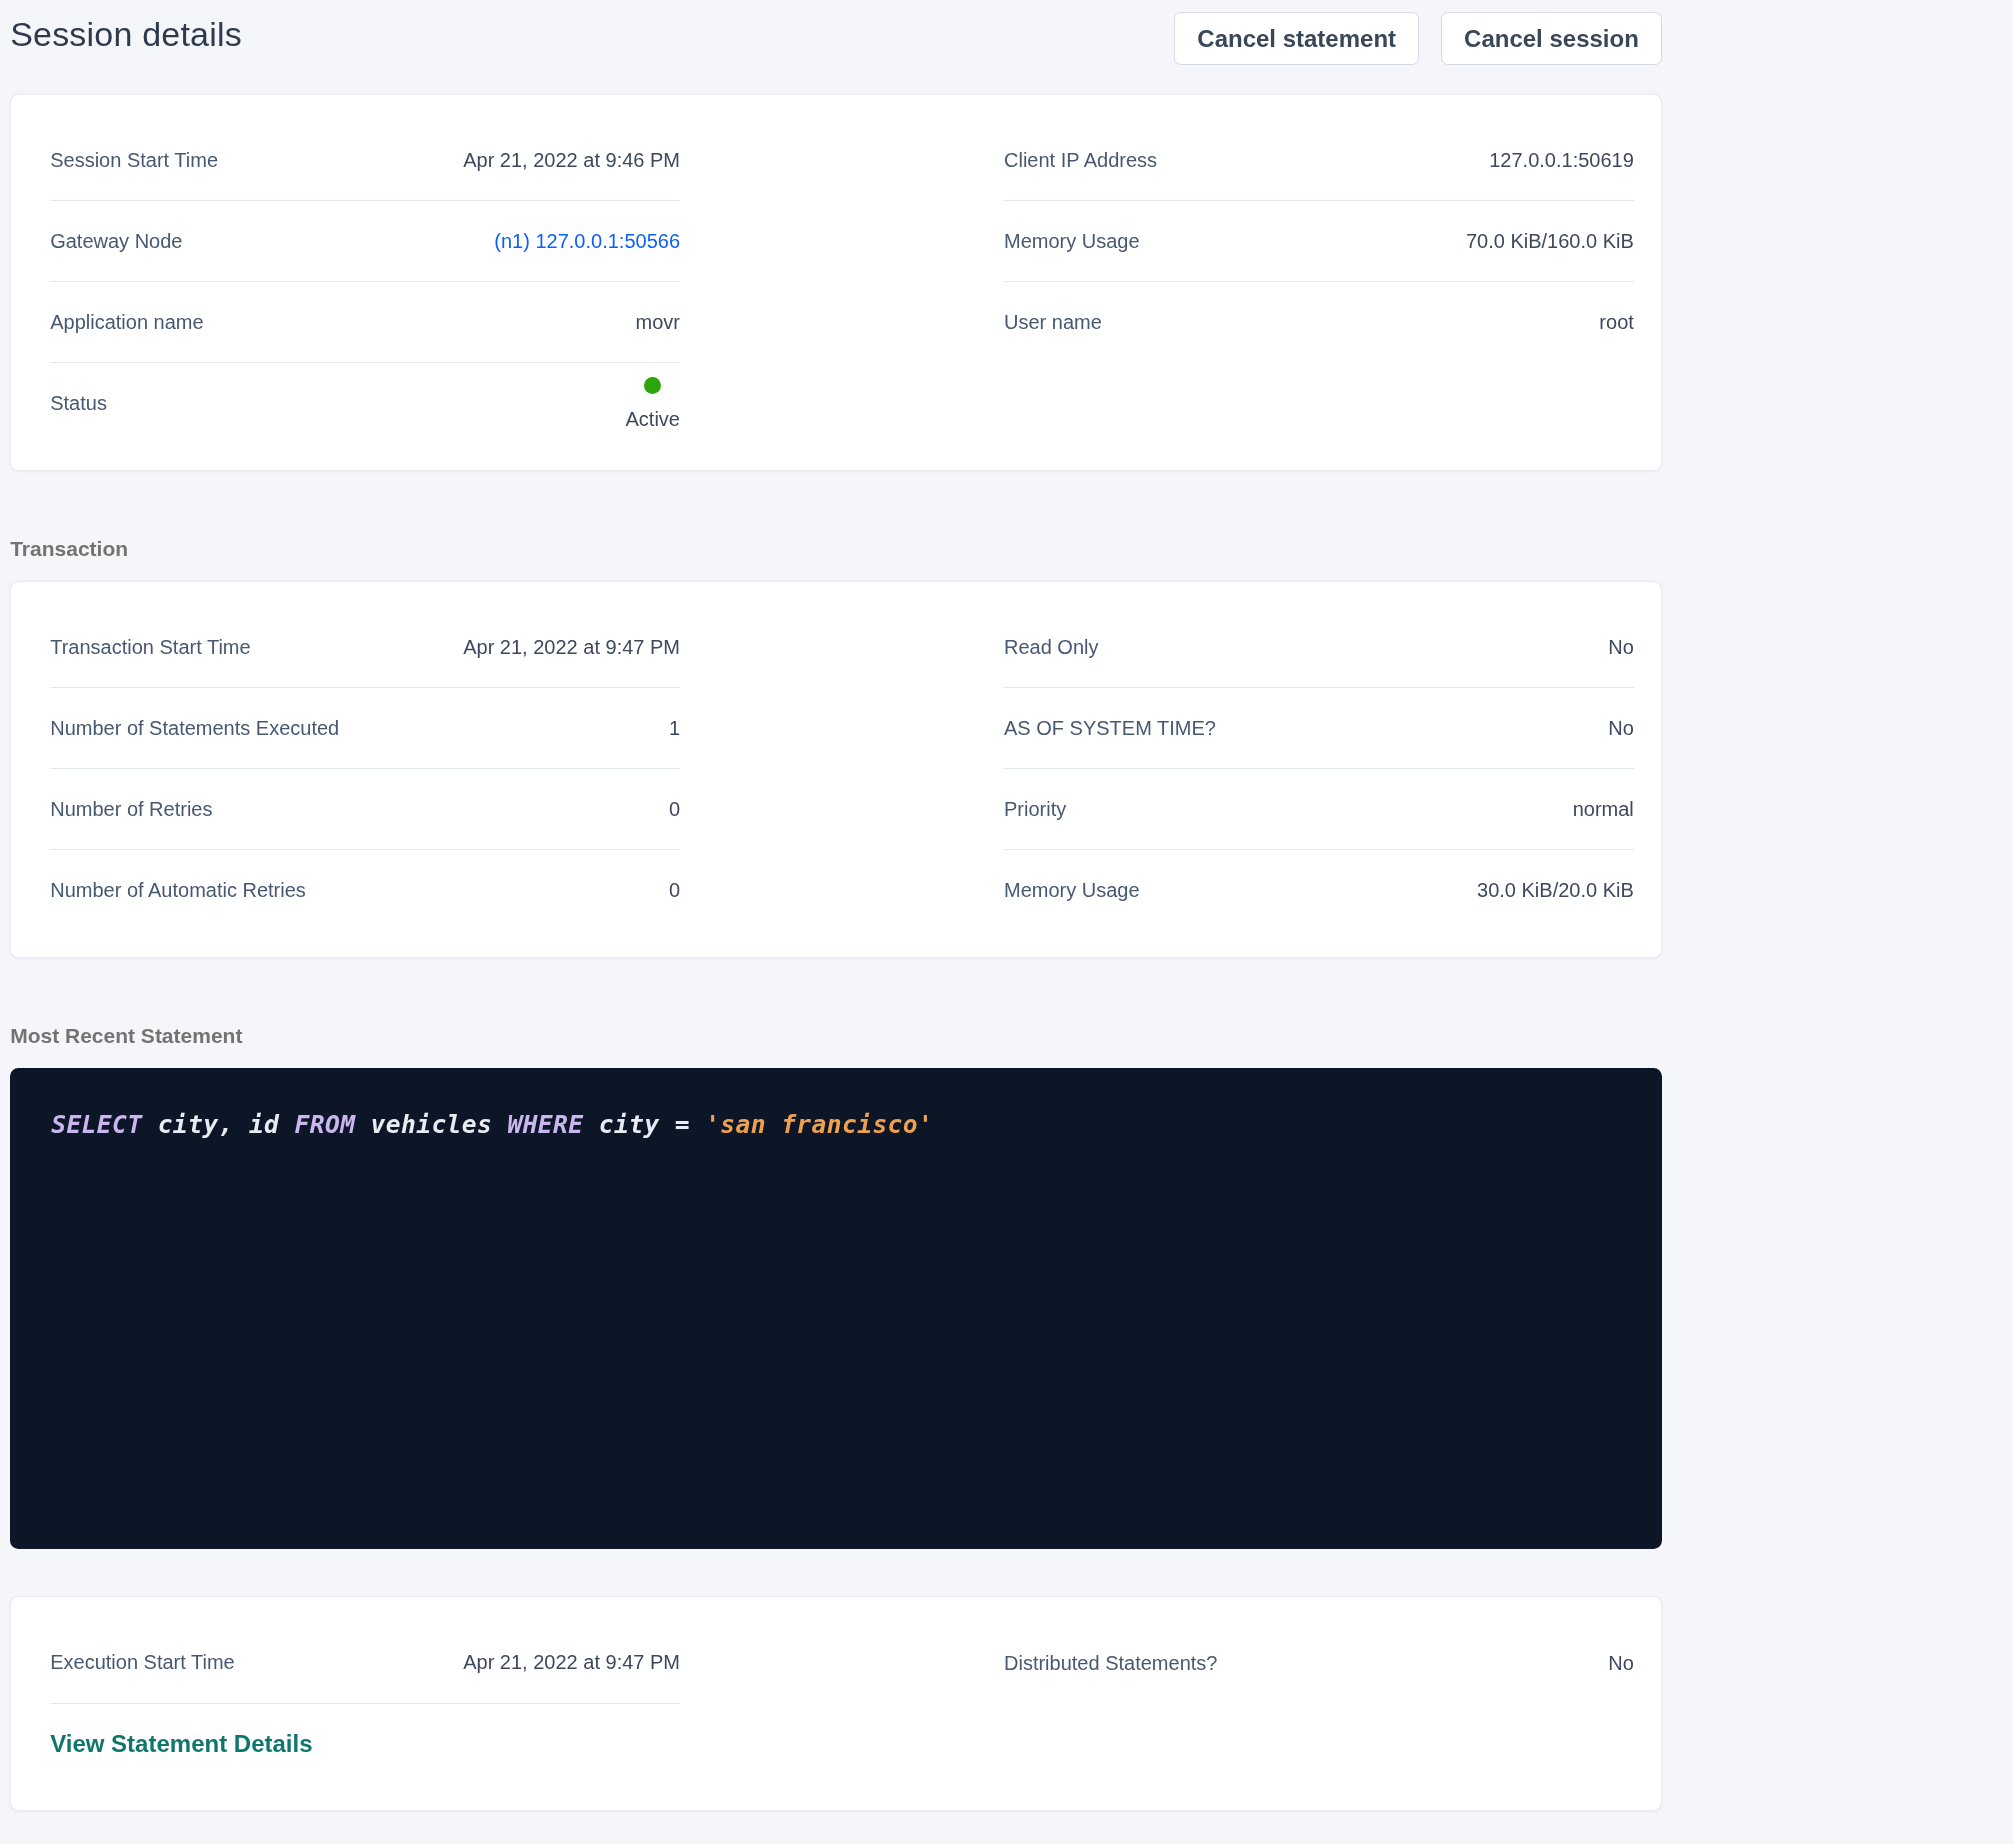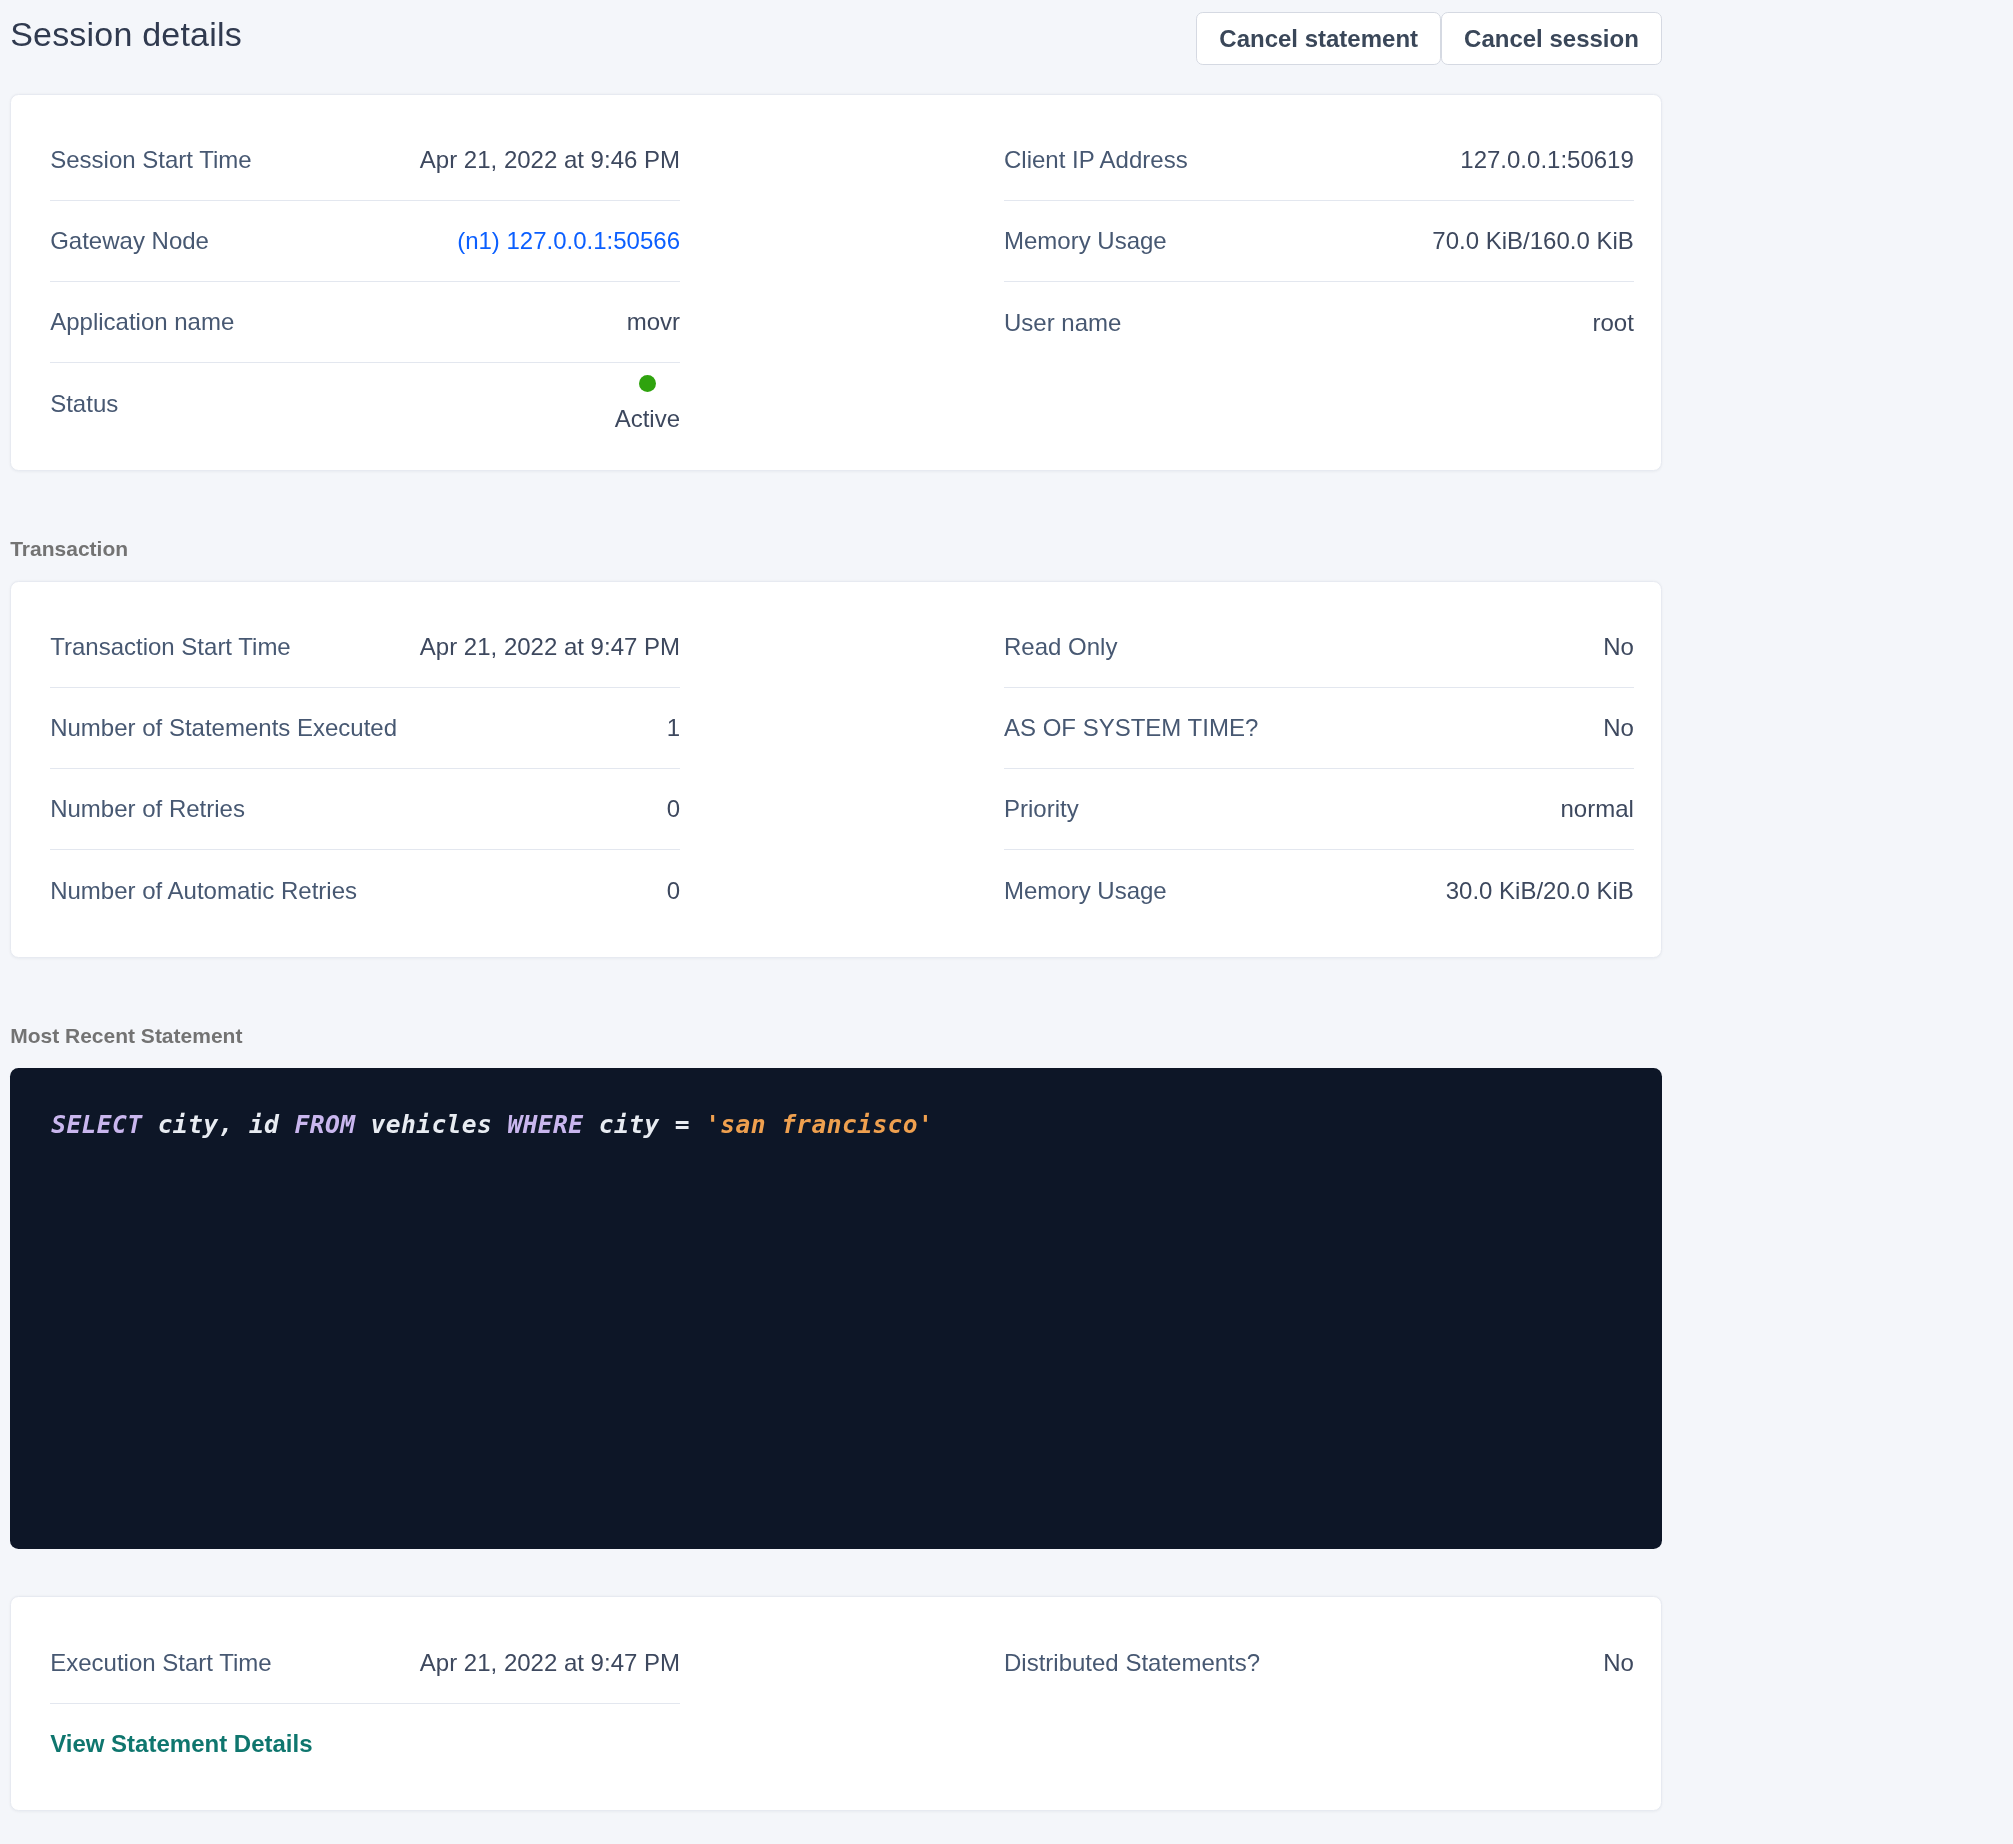--- a/index.html
+++ b/index.html
@@ -20,21 +20,21 @@
     justify-content: space-between;
     align-items: flex-start;
   }
   .page-title {
     font-size: 34px;
     font-weight: 500;
     color: #303a4f;
     letter-spacing: 0.2px;
     padding-top: 3.4px;
   }
-  .header-actions { display: flex; gap: 0; }
+  .header-actions { display: flex; gap: 22px; }
   .btn {
     height: 53px;
     display: inline-flex;
     align-items: center;
     padding: 0 22px;
     background: #ffffff;
     border: 1.7px solid #d5d9e2;
     border-radius: 6.8px;
     font-family: "Liberation Sans", sans-serif;
     font-size: 24px;
@@ -56,21 +56,21 @@
     align-items: start;
   }
   .card-session { margin-top: 29px; }
   .col { display: flex; flex-direction: column; }
   .row {
     height: 81px;
     display: flex;
     align-items: center;
     justify-content: space-between;
     border-bottom: 1.7px solid #e3e7ef;
-    font-size: 24px;
+    font-size: 20px;
   }
   .col .row:last-child { border-bottom: none; }
   .row-label { color: #475872; }
   .row-value { color: #3d485e; text-align: right; margin-left: 44px; }
   a.row-link {
     color: #0b5fff;
     text-decoration: none;
     font-weight: 400;
   }
   .status-value { display: flex; align-items: center; gap: 13.6px; flex-direction: column; }

